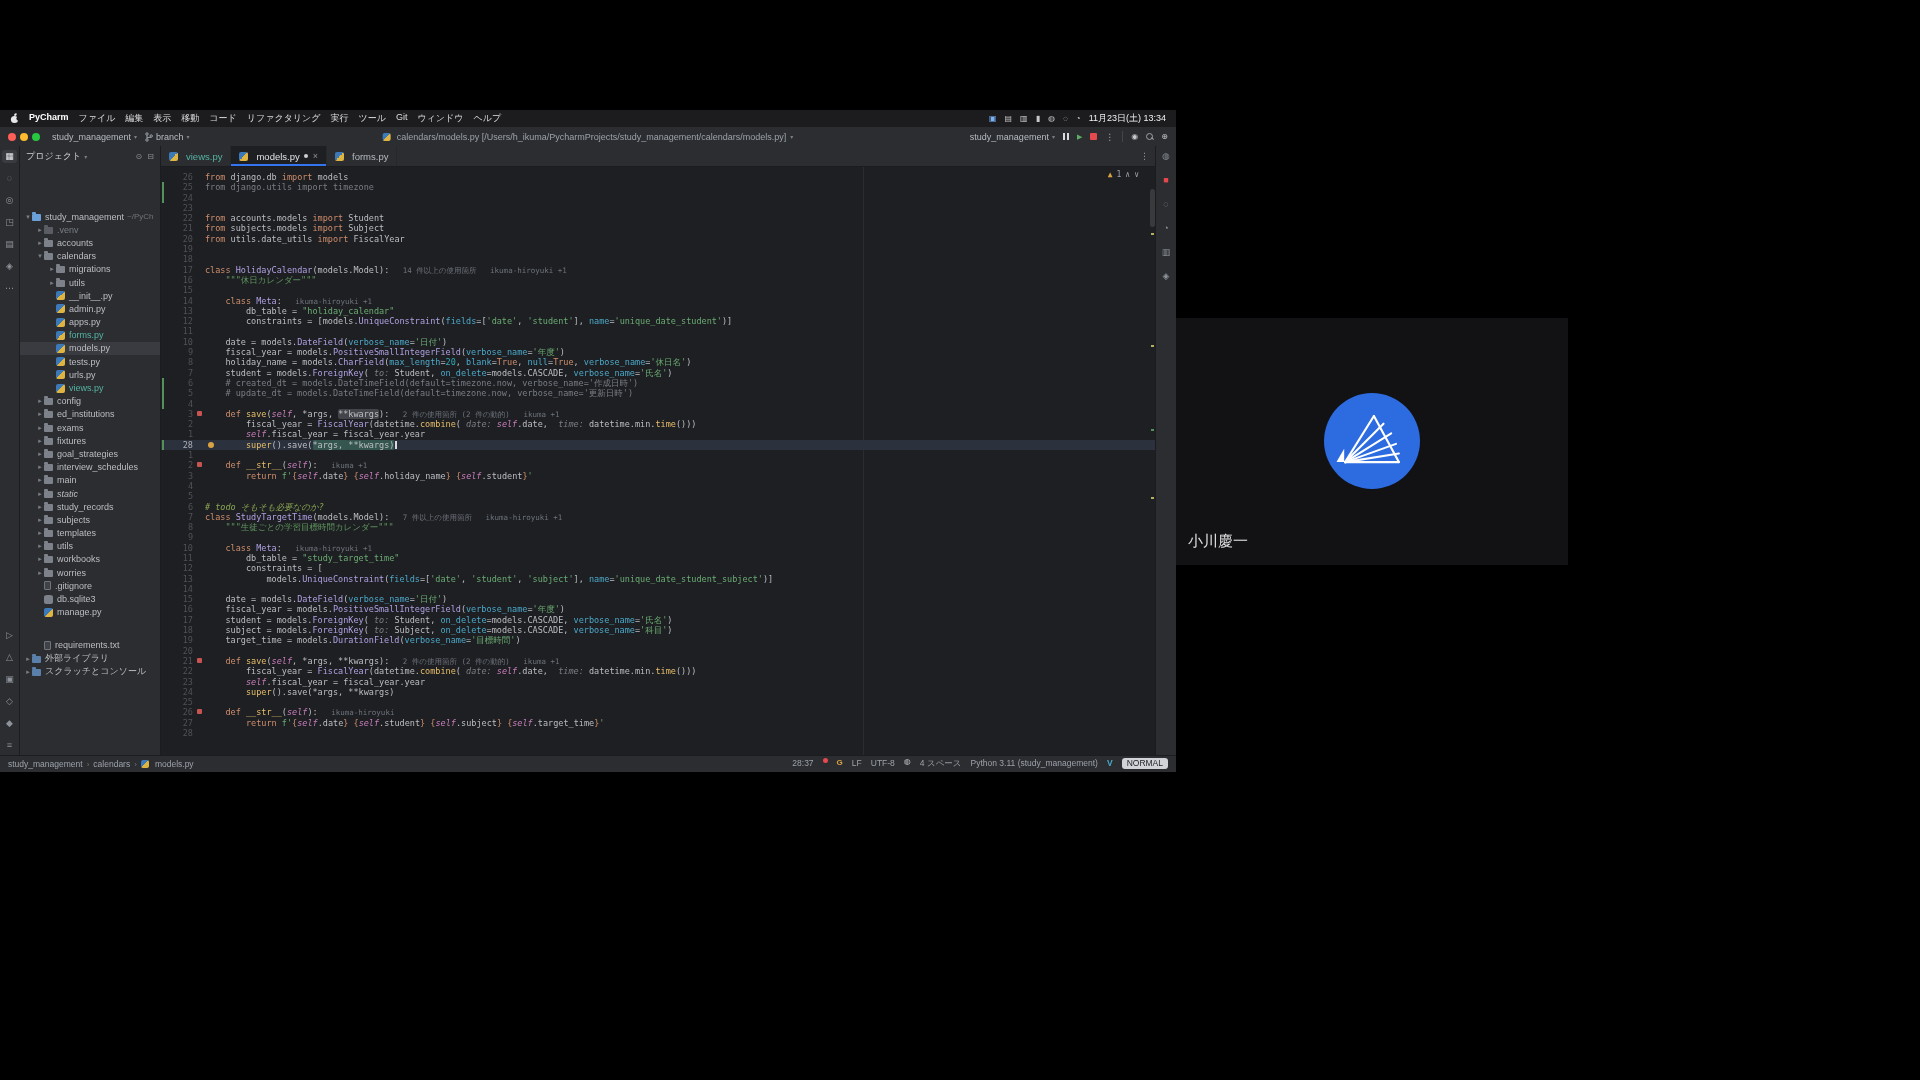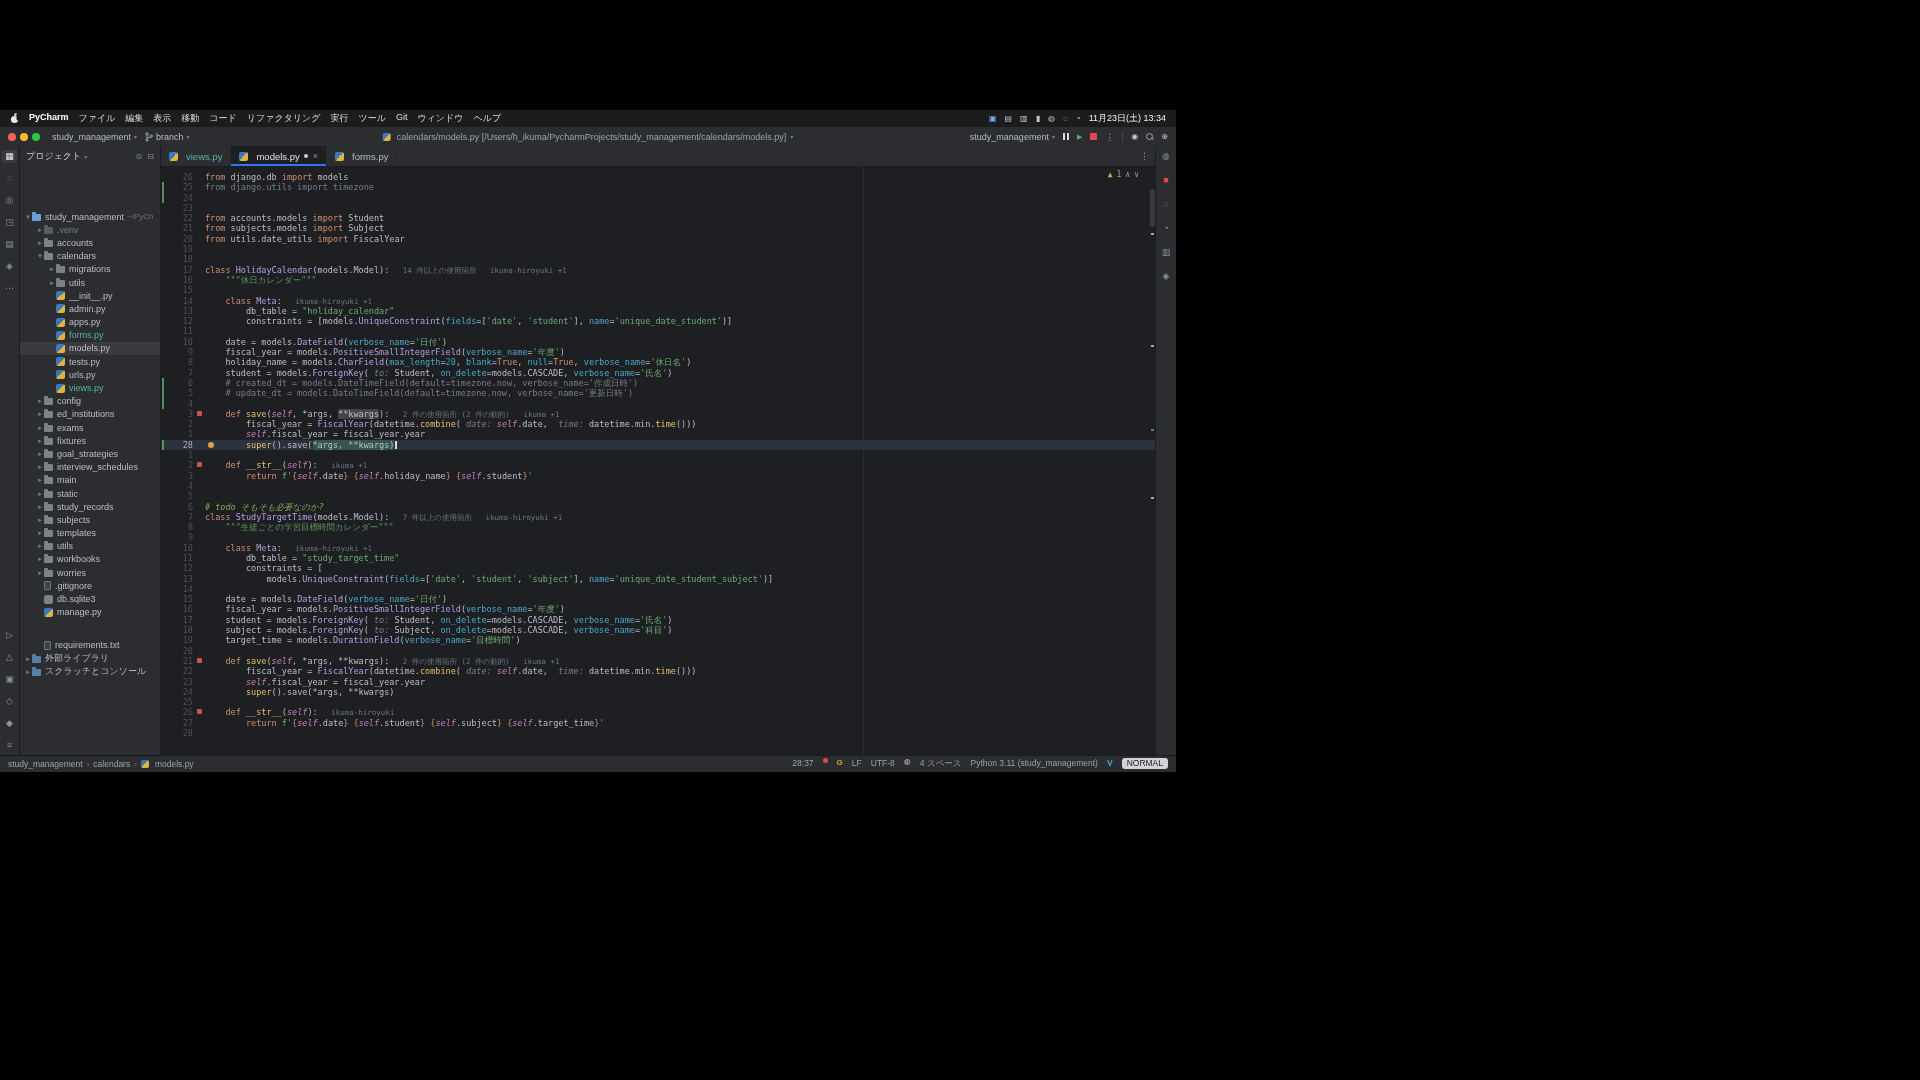--- a/index.html
+++ b/index.html
@@ -324,21 +324,21 @@
               <div class="trow" style="padding-left: 16px;">
                 <span class="chev">▸</span>
                 <span class="ticon folder"></span>
                 <span class="tlabel">interview_schedules</span>
               </div>
               <div class="trow" style="padding-left: 16px;">
                 <span class="chev">▸</span>
                 <span class="ticon folder"></span>
                 <span class="tlabel">main</span>
               </div>
-              <div class="trow" style="padding-left: 16px;">
+              <div class="trow" style="padding-left: 16px; font-style: italic;">
                 <span class="chev">▸</span>
                 <span class="ticon folder"></span>
                 <span class="tlabel">static</span>
               </div>
               <div class="trow" style="padding-left: 16px;">
                 <span class="chev">▸</span>
                 <span class="ticon folder"></span>
                 <span class="tlabel">study_records</span>
               </div>
               <div class="trow" style="padding-left: 16px;">
@@ -522,14 +522,30 @@
           <span class="mbicon">◍</span>
           <span>4 スペース</span>
           <span>Python 3.11 (study_management)</span>
           <span class="vimv">V</span>
           <span class="vimbadge">NORMAL</span>
         </span>
       </div>
     </div>
   </div>
 
+  <div class="vtile">
+    <svg class="vlogo" viewBox="0 0 100 100">
+      <circle cx="50" cy="50" r="50" fill="#2d6ce0"></circle>
+      <g stroke="#ffffff" stroke-width="2.2" fill="none" stroke-linecap="round">
+        <line x1="22" y1="72" x2="78" y2="72"></line>
+        <line x1="22" y1="72" x2="52" y2="24"></line>
+        <line x1="22" y1="72" x2="62" y2="32"></line>
+        <line x1="22" y1="72" x2="70" y2="42"></line>
+        <line x1="22" y1="72" x2="75" y2="53"></line>
+        <line x1="22" y1="72" x2="78" y2="63"></line>
+        <line x1="52" y1="24" x2="78" y2="72"></line>
+      </g>
+      <path d="M13 72 L21 58 L21 72 Z" fill="#ffffff"></path>
+    </svg>
+    <span class="vname">小川慶一</span>
+  </div>
 
 </div>
 
 </body></html>

